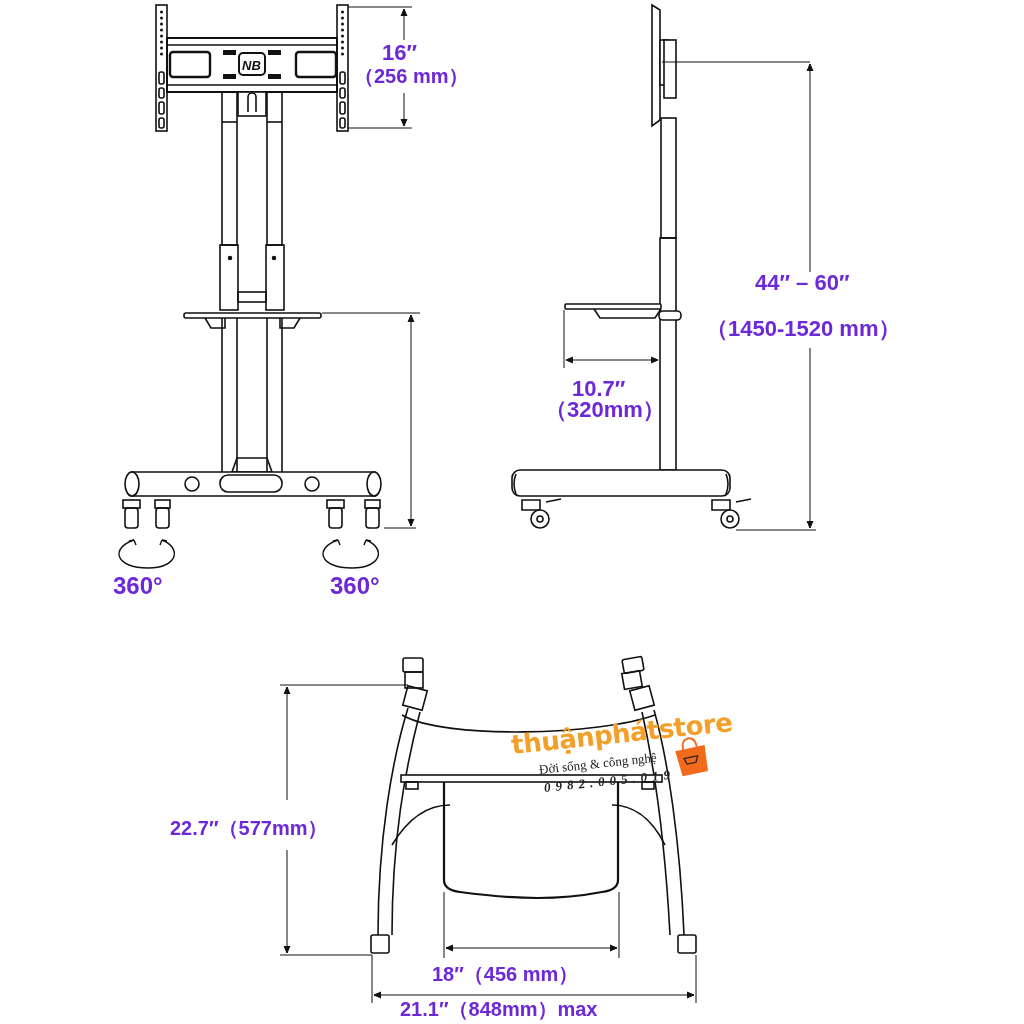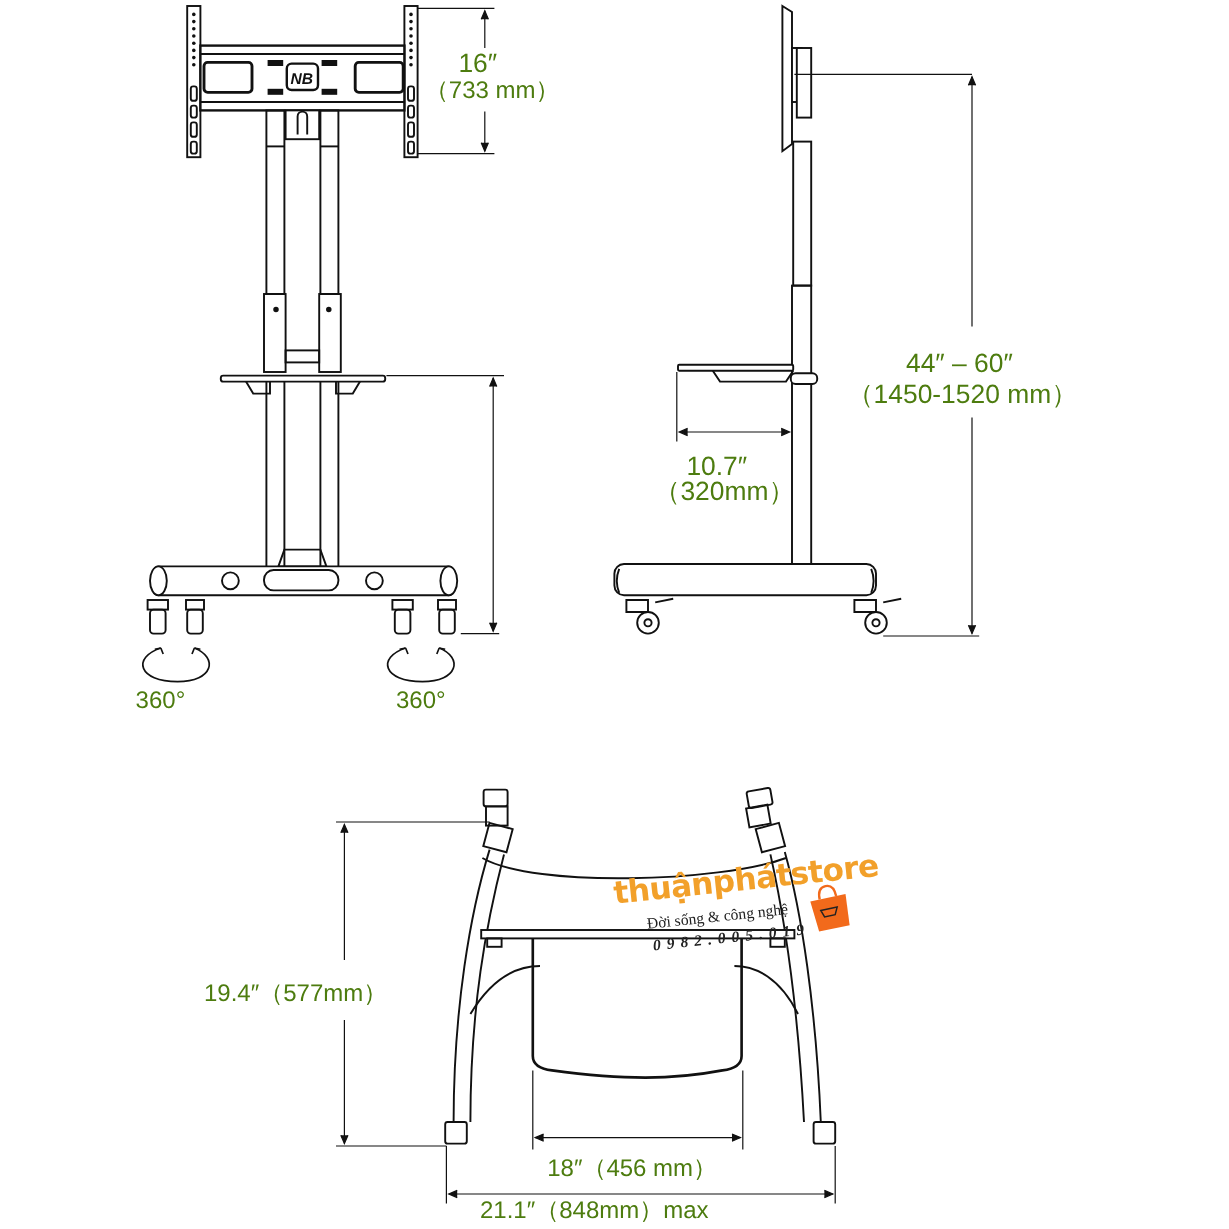--- a/index.html
+++ b/index.html
@@ -1,21 +1,21 @@
 <!DOCTYPE html>
 <html><head>
 <meta charset="utf-8">
 <style>
   html, body { margin: 0; padding: 0; background: #ffffff; }
   body { width: 1024px; height: 1024px; position: relative; overflow: hidden; font-family: "Liberation Sans", sans-serif; }
   svg.drawing { position: absolute; left: 0; top: 0; }
-  .dim-label { position: absolute; color: #4d7c0f; font-family: "Liberation Sans", sans-serif; white-space: nowrap; line-height: 1; }
+  .dim-label { position: absolute; color: #6d28d9; font-family: "Liberation Sans", sans-serif; white-space: nowrap; line-height: 1; font-weight: bold; }
   .sz22 { font-size: 22px; }
   .sz20 { font-size: 20px; }
-  .sz24 { font-size: 20px; }
+  .sz24 { font-size: 24px; }
   .wm { position: absolute; white-space: nowrap; transform: rotate(-6deg); transform-origin: left bottom; }
   .wm-brand { color: #f2a02a; font-family: "DejaVu Sans", sans-serif; font-weight: bold; font-size: 26px; letter-spacing: -0.5px; }
   .wm-slogan { color: #222; font-family: "Liberation Serif", serif; font-size: 13px; }
   .wm-phone { color: #222; font-family: "Liberation Serif", serif; font-style: italic; font-weight: bold; font-size: 13px; letter-spacing: 5px; }
 </style>
 </head>
 <body>
 
 <svg class="drawing" width="1024" height="1024" viewBox="0 0 1024 1024" fill="none" stroke="#111" stroke-width="1.6">
 
@@ -214,30 +214,30 @@
   </g>
 
   <g transform="rotate(-12 692 758)">
     <path d="M677 748 h30 l-2 26 h-26 z" fill="#f26a1b" stroke="none"></path>
     <path d="M685 748 q0 -10 7 -10 q7 0 7 10" stroke="#f26a1b" stroke-width="2"></path>
     <path d="M684 757 h14 l-3 6 h-9 z" stroke="#222" stroke-width="1.2"></path>
   </g>
 </svg>
 
 <div class="dim-label sz22" style="left:382px; top:42px;">16″</div>
-<div class="dim-label sz20" style="left:354px; top:66px;">（733 mm）</div>
+<div class="dim-label sz20" style="left:354px; top:66px;">（256 mm）</div>
 
 <div class="dim-label sz24" style="left:113px; top:574px;">360°</div>
 <div class="dim-label sz24" style="left:330px; top:574px;">360°</div>
 
-<div class="dim-label sz22" style="left:755px; top:292px;">44″ – 60″</div>
+<div class="dim-label sz22" style="left:755px; top:272px;">44″ – 60″</div>
 <div class="dim-label sz22" style="left:706px; top:318px;">（1450-1520 mm）</div>
 
 <div class="dim-label sz22" style="left:572px; top:378px;">10.7″</div>
 <div class="dim-label sz22" style="left:545px; top:399px;">（320mm）</div>
 
-<div class="dim-label sz20" style="left:170px; top:818px;">19.4″（577mm）</div>
-<div class="dim-label sz20" style="left:456px; top:964px;">18″（456 mm）</div>
+<div class="dim-label sz20" style="left:170px; top:818px;">22.7″（577mm）</div>
+<div class="dim-label sz20" style="left:432px; top:964px;">18″（456 mm）</div>
 <div class="dim-label sz20" style="left:400px; top:999px;">21.1″（848mm）max</div>
 
 <div class="wm wm-brand" style="left:513px; top:730px;">thuậnphátstore</div>
 <div class="wm wm-slogan" style="left:540px; top:762px;">Đời sống &amp; công nghệ</div>
 <div class="wm wm-phone" style="left:545px; top:780px;">0982.005.019</div>
 
 </body></html>

